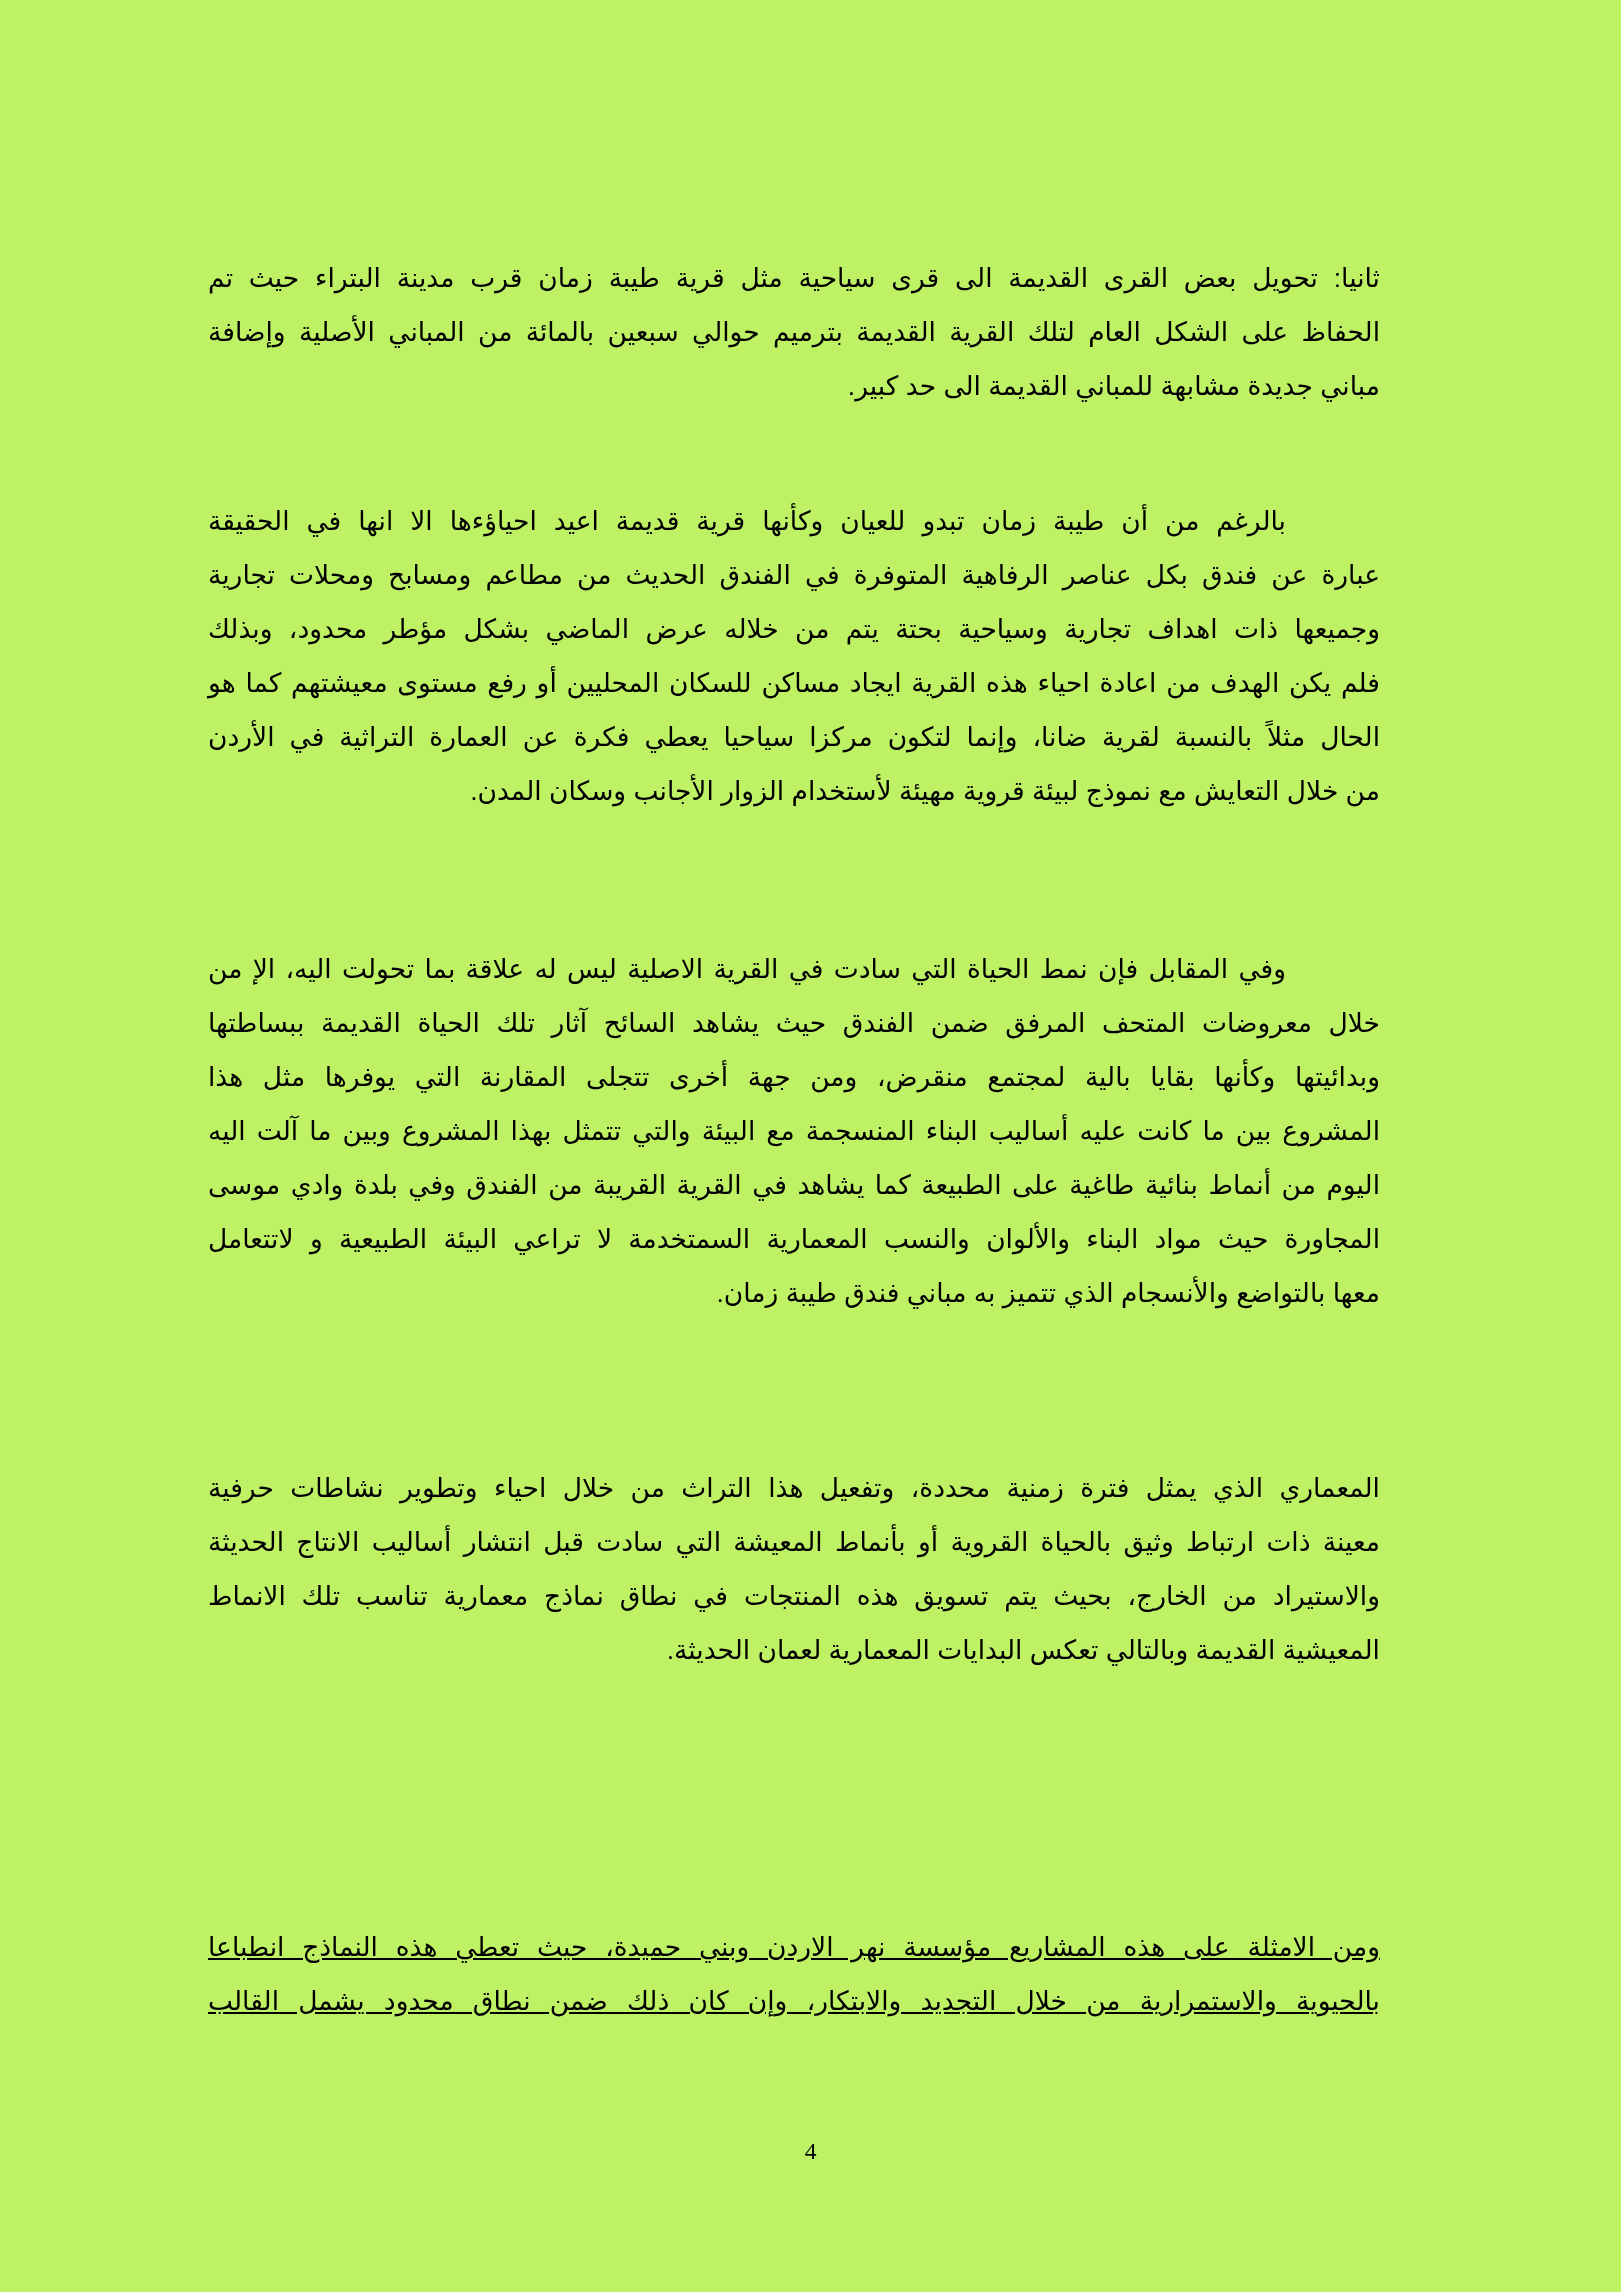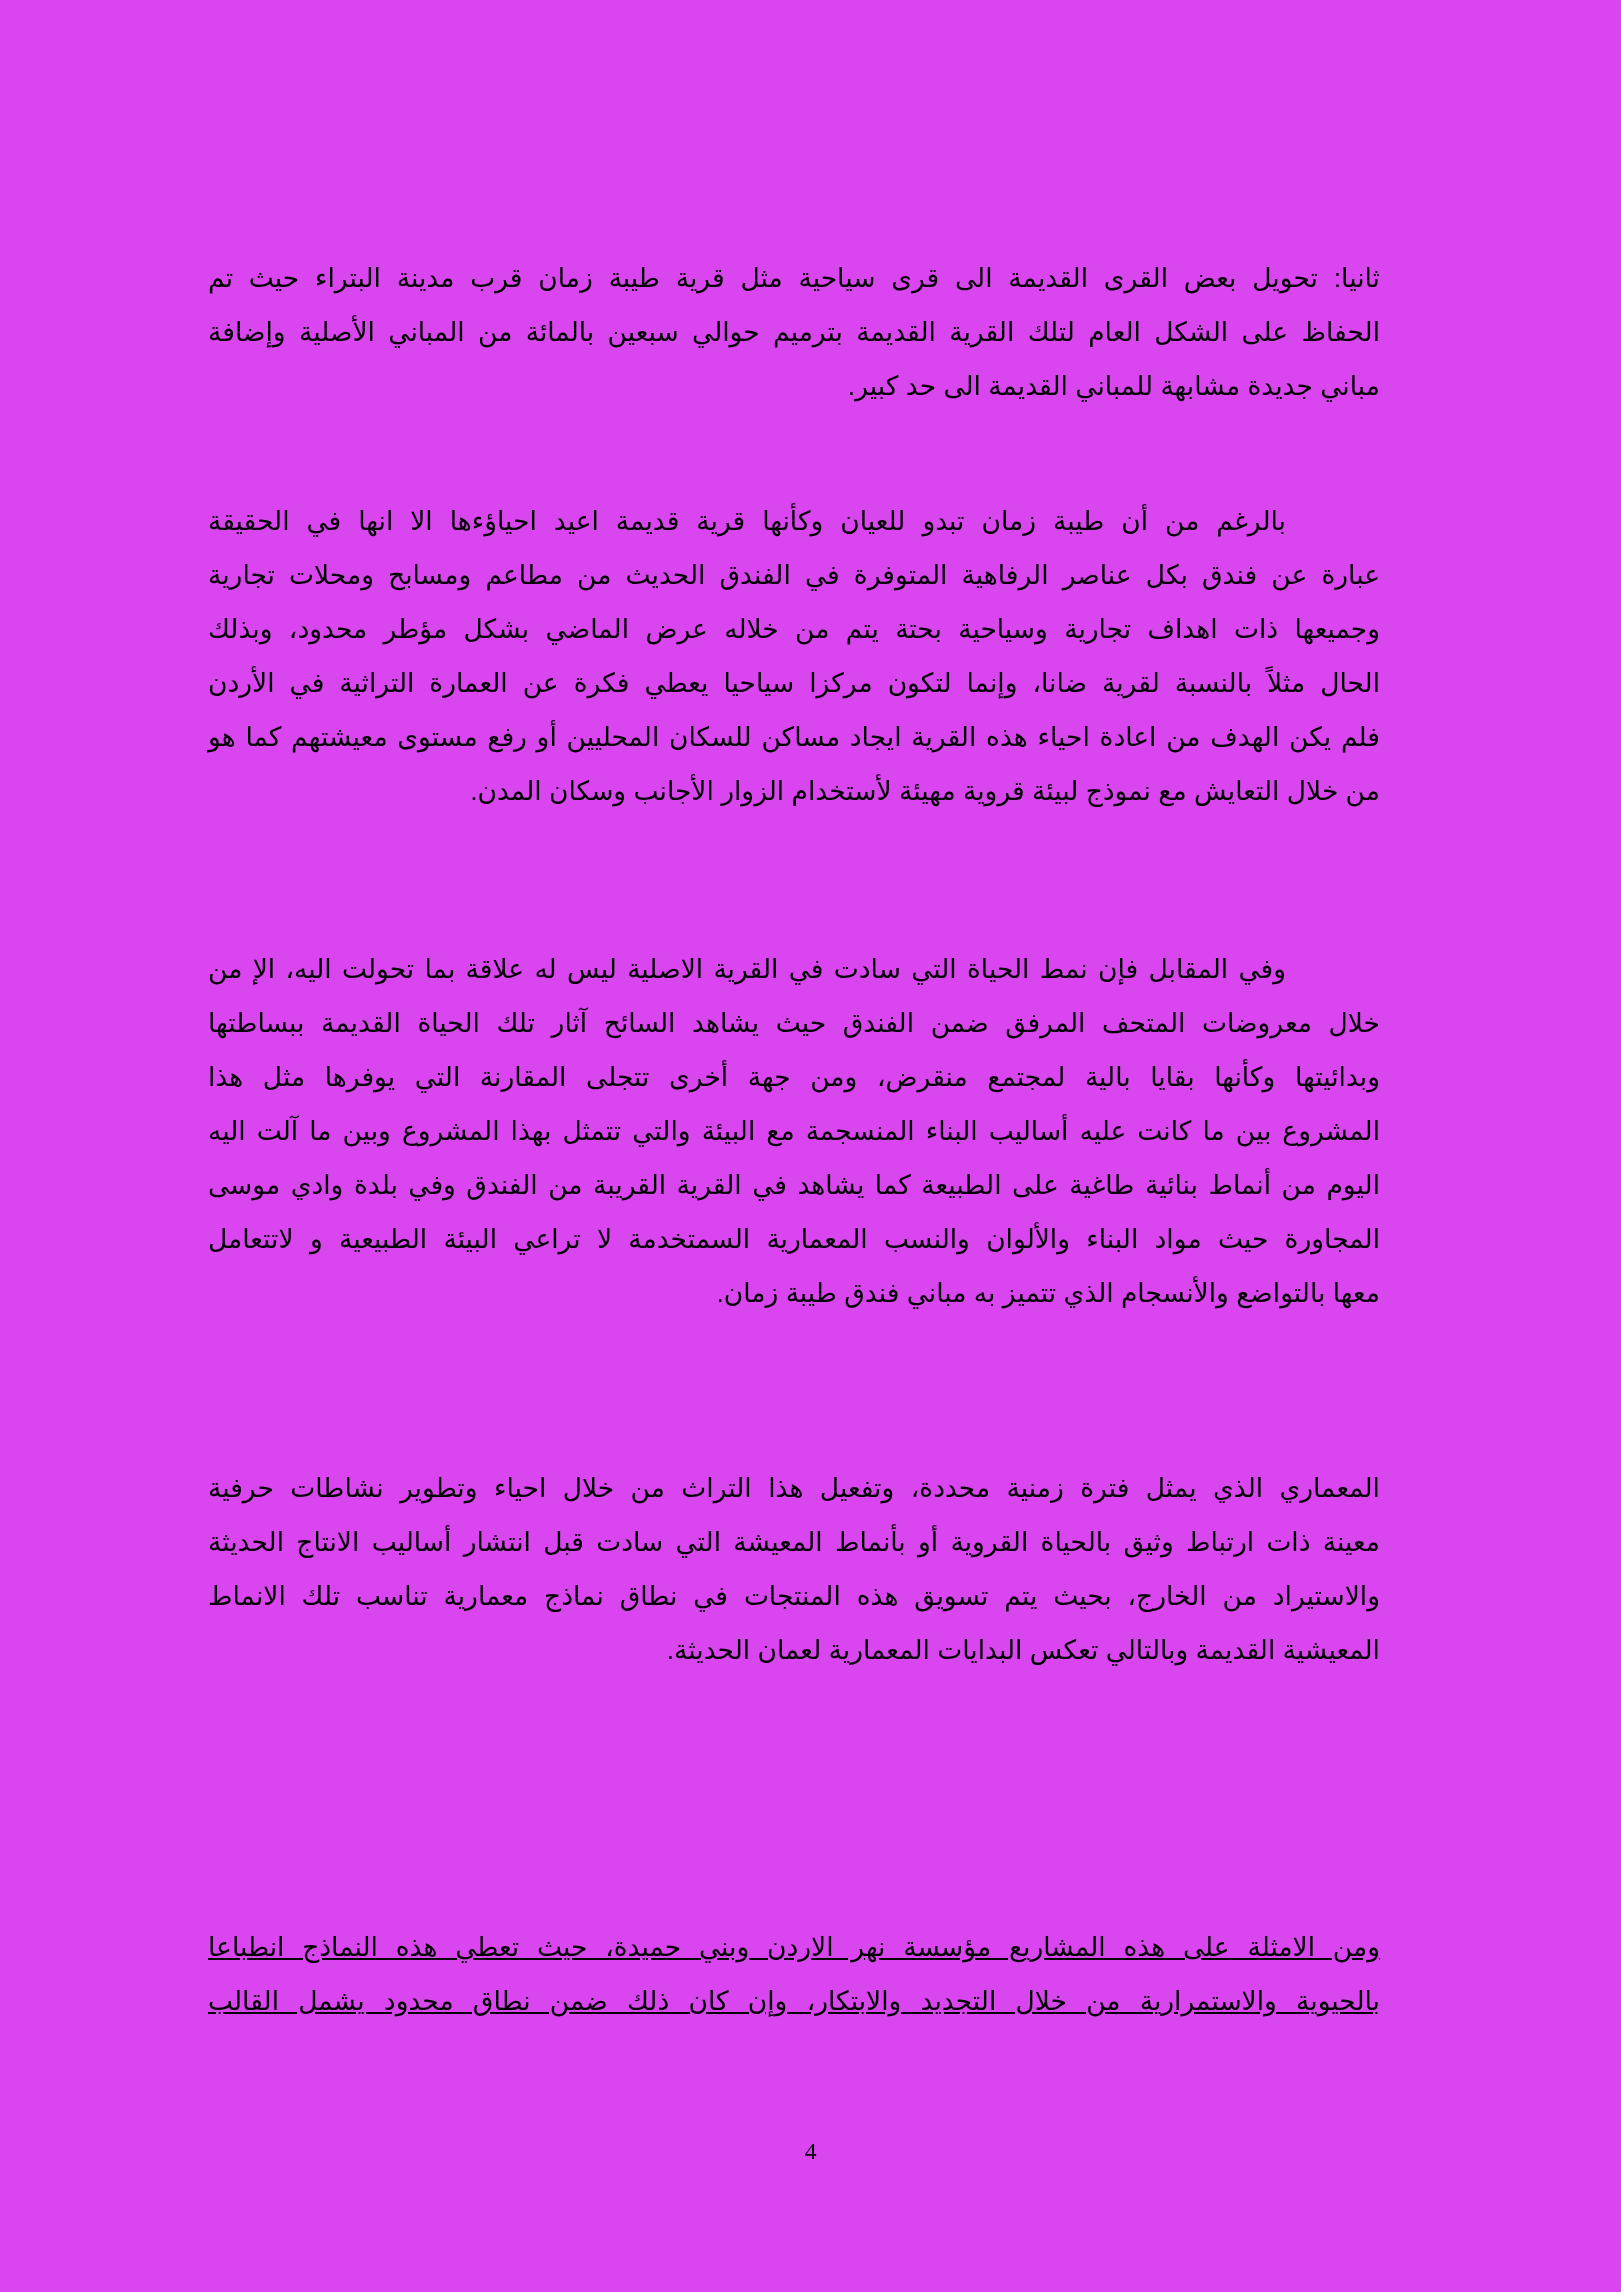--- a/index.html
+++ b/index.html
@@ -8,21 +8,21 @@
       height: 2293px;
       position: relative;
       overflow: hidden;
       font-family: "Liberation Sans", "DejaVu Sans", sans-serif;
       color: #000000;
     }
     .page {
       position: absolute;
       left: 0; top: 0;
       width: 1621px; height: 2293px;
-      background: #d946ef;
+      background: #bef264;
     }
     .body-text {
       position: absolute;
       left: 208px;
       width: 1172px;
       direction: rtl;
     }
     .line {
       display: block;
       height: 54px;
@@ -61,22 +61,22 @@
   <div class="body-text" id="p1">
     <span class="line">ثانيا: تحويل بعض القرى القديمة الى قرى سياحية مثل قرية طيبة زمان قرب مدينة البتراء حيث تم</span>
     <span class="line">الحفاظ على الشكل العام لتلك القرية القديمة بترميم حوالي سبعين بالمائة من المباني الأصلية وإضافة</span>
     <span class="line last">مباني جديدة مشابهة للمباني القديمة الى حد كبير.</span>
   </div>
 
   <div class="body-text" id="p2">
     <span class="line indent">بالرغم من أن طيبة زمان تبدو للعيان وكأنها قرية قديمة اعيد احياؤءها الا انها في الحقيقة</span>
     <span class="line">عبارة عن فندق بكل عناصر الرفاهية المتوفرة في الفندق الحديث من مطاعم ومسابح ومحلات تجارية</span>
     <span class="line">وجميعها ذات اهداف تجارية وسياحية بحتة يتم من خلاله عرض الماضي بشكل مؤطر محدود، وبذلك</span>
+    <span class="line">فلم يكن الهدف من اعادة احياء هذه القرية ايجاد مساكن للسكان المحليين أو رفع مستوى معيشتهم كما هو</span>
     <span class="line">الحال مثلاً بالنسبة لقرية ضانا، وإنما لتكون مركزا سياحيا يعطي فكرة عن العمارة التراثية في الأردن</span>
-    <span class="line">فلم يكن الهدف من اعادة احياء هذه القرية ايجاد مساكن للسكان المحليين أو رفع مستوى معيشتهم كما هو</span>
     <span class="line last">من خلال التعايش مع نموذج لبيئة قروية مهيئة لأستخدام الزوار الأجانب وسكان المدن.</span>
   </div>
 
   <div class="body-text" id="p3">
     <span class="line indent">وفي المقابل فإن نمط الحياة التي سادت في القرية الاصلية ليس له علاقة بما تحولت اليه، الإ من</span>
     <span class="line">خلال معروضات المتحف المرفق ضمن الفندق حيث يشاهد السائح آثار تلك الحياة القديمة ببساطتها</span>
     <span class="line">وبدائيتها وكأنها بقايا بالية لمجتمع منقرض، ومن جهة أخرى تتجلى المقارنة التي يوفرها مثل هذا</span>
     <span class="line">المشروع بين ما كانت عليه أساليب البناء المنسجمة مع البيئة والتي تتمثل بهذا المشروع وبين ما آلت اليه</span>
     <span class="line">اليوم من أنماط بنائية طاغية على الطبيعة كما يشاهد في القرية القريبة من الفندق وفي بلدة وادي موسى</span>
     <span class="line">المجاورة حيث مواد البناء والألوان والنسب المعمارية السمتخدمة لا تراعي البيئة الطبيعية و لاتتعامل</span>

